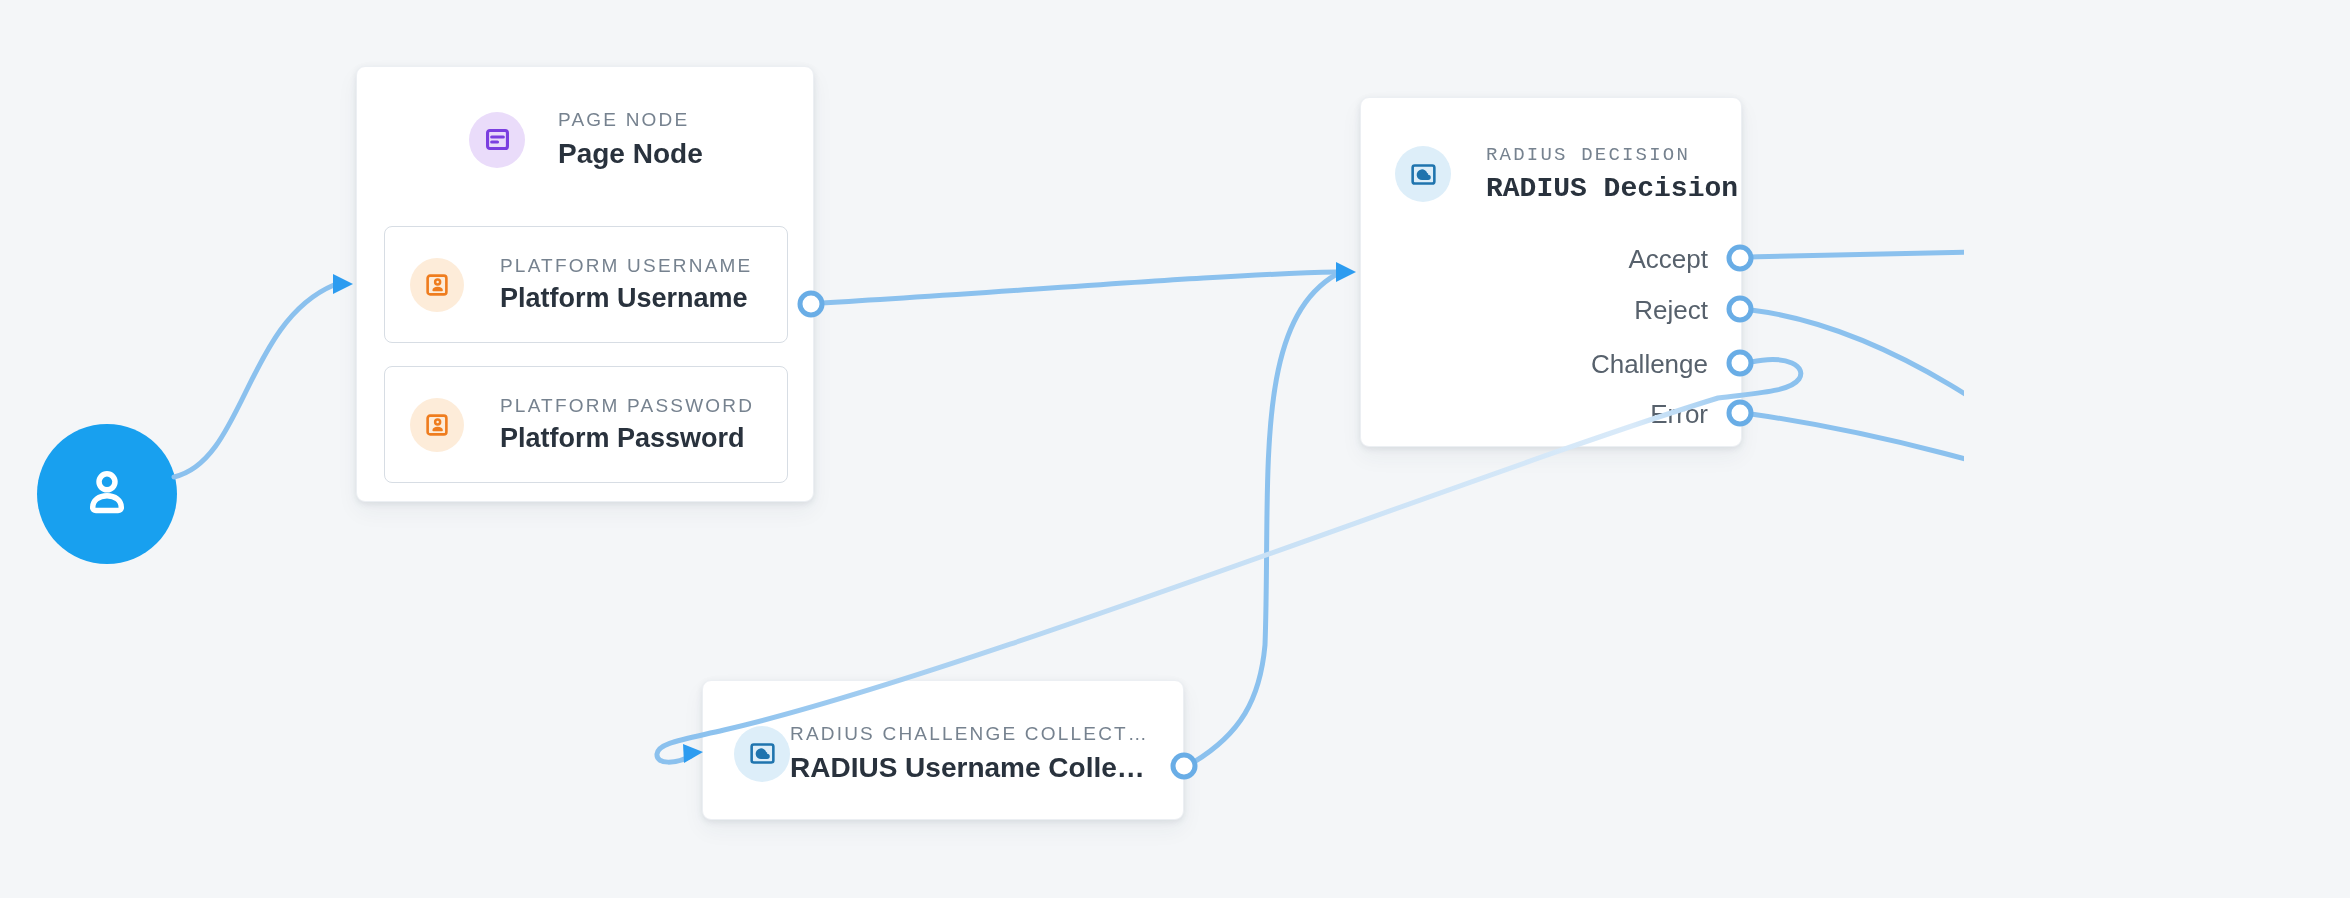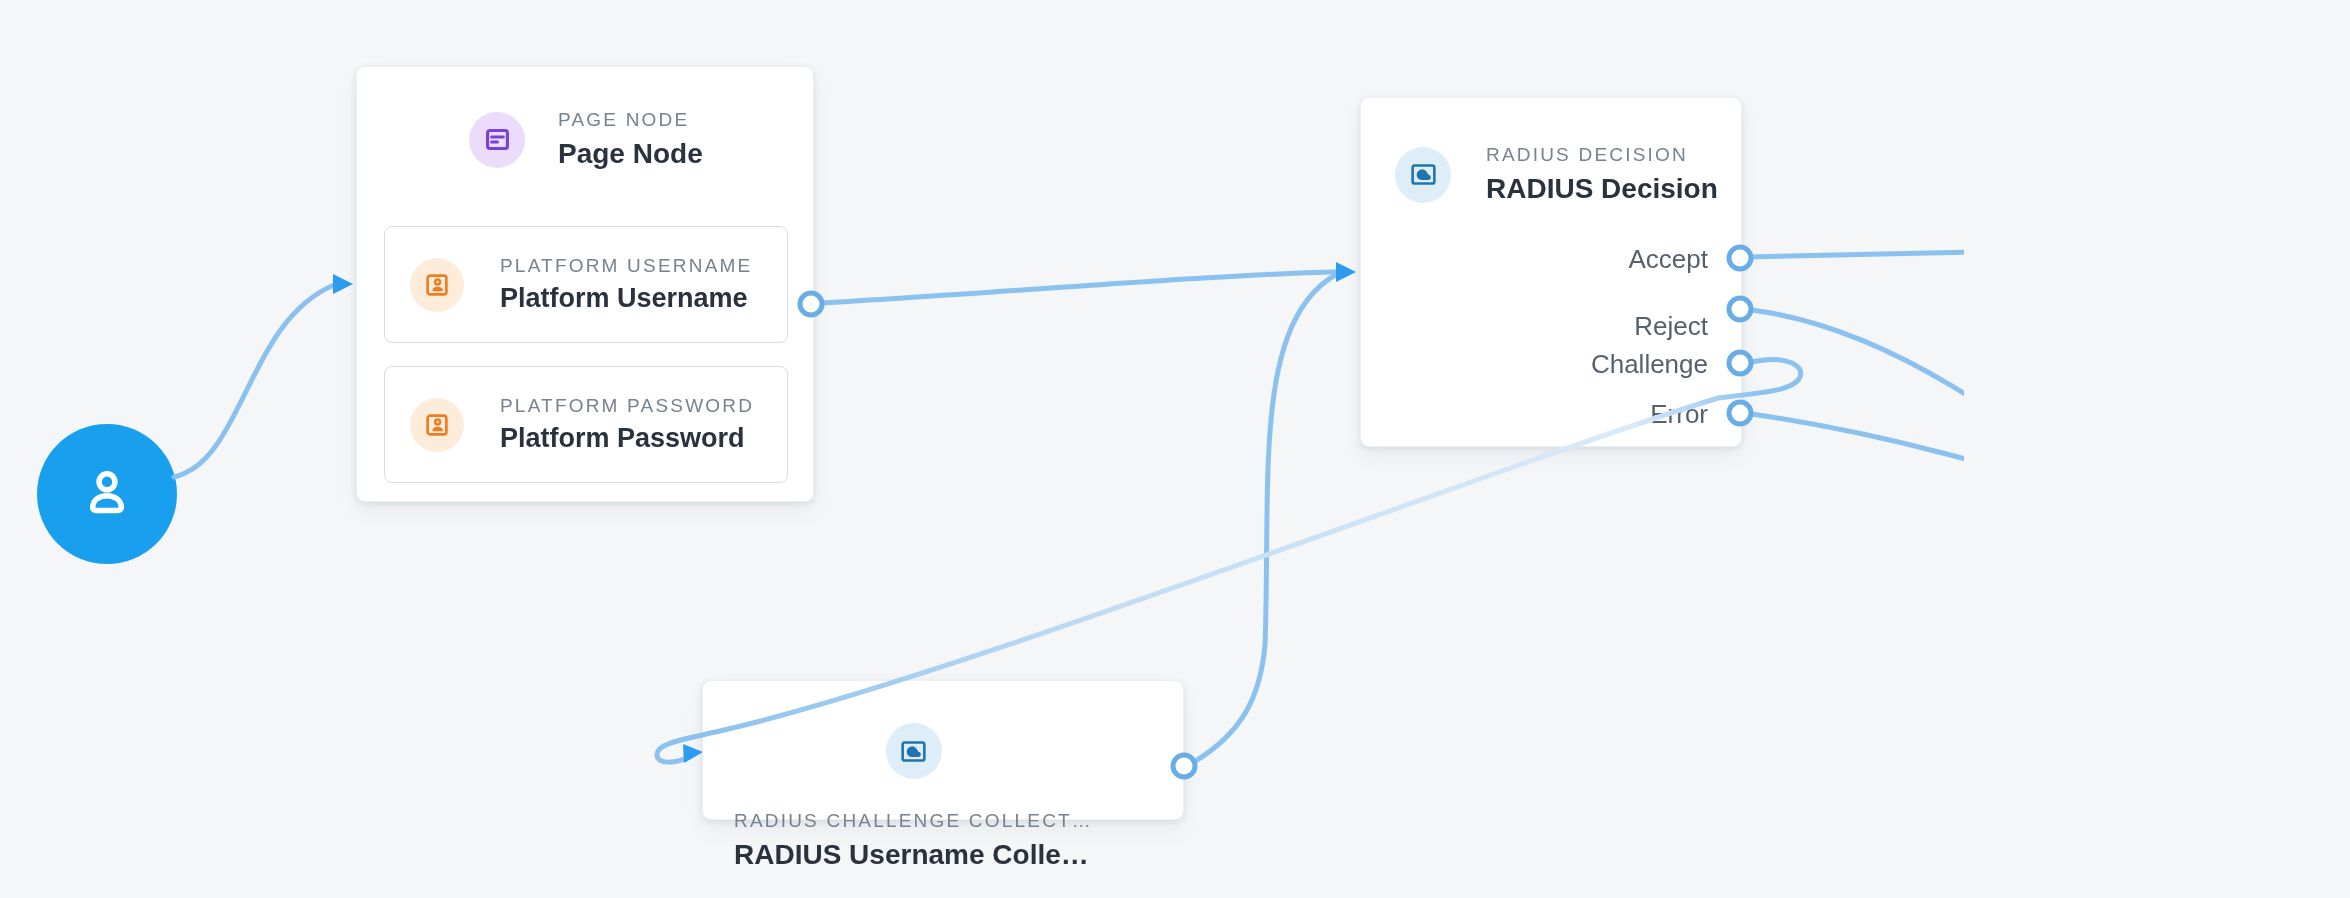--- a/index.html
+++ b/index.html
@@ -84,40 +84,40 @@
         </svg>
       </span>
       <div class="texts">
         <div class="cat">PLATFORM PASSWORD</div>
         <div class="ttl">Platform Password</div>
       </div>
     </div>
   </div>
 
   <div class="card" style="left:1360px;top:97px;width:380px;height:348px;">
-    <div class="hdr" style="left:34px;top:46px;gap:35px;">
+    <div class="hdr" style="left:34px;top:46px;gap:35px;font-family:Liberation Mono, monospace;">
       <span class="icon-circle blue" style="width:56px;height:56px;">
         <svg width="31" height="31" viewBox="0 0 24 24" fill="none" stroke="var(--blue-icon)" stroke-width="2" stroke-linejoin="round">
           <rect x="3.6" y="5" width="16.8" height="14" rx="1.6"></rect>
           <path d="M18 10h-1.26A8 8 0 1 0 9 20h9a4 4 0 0 0 0-8z" transform="translate(6.2 5.9) scale(0.52)" fill="var(--blue-icon)" stroke="none"></path>
         </svg>
       </span>
       <div class="texts">
         <div class="cat">RADIUS DECISION</div>
         <div class="ttl">RADIUS Decision</div>
       </div>
     </div>
     <div class="outcome" style="top:161px;">Accept</div>
-    <div class="outcome" style="top:228px;">Reject</div>
+    <div class="outcome" style="top:212px;">Reject</div>
     <div class="outcome" style="top:266px;margin-left:8px;">Challenge</div>
     <div class="outcome" style="top:316px;">Error</div>
   </div>
 
   <div class="card" style="left:702px;top:680px;width:480px;height:138px;">
-    <div class="hdr" style="left:31px;top:42px;gap:31px;flex-direction:column;">
+    <div class="hdr" style="left:31px;top:42px;">
       <span class="icon-circle blue" style="width:56px;height:56px;">
         <svg width="31" height="31" viewBox="0 0 24 24" fill="none" stroke="var(--blue-icon)" stroke-width="2" stroke-linejoin="round">
           <rect x="3.6" y="5" width="16.8" height="14" rx="1.6"></rect>
           <path d="M18 10h-1.26A8 8 0 1 0 9 20h9a4 4 0 0 0 0-8z" transform="translate(6.2 5.9) scale(0.52)" fill="var(--blue-icon)" stroke="none"></path>
         </svg>
       </span>
       <div class="texts">
         <div class="cat">RADIUS CHALLENGE COLLECT…</div>
         <div class="ttl">RADIUS Username Colle…</div>
       </div>

